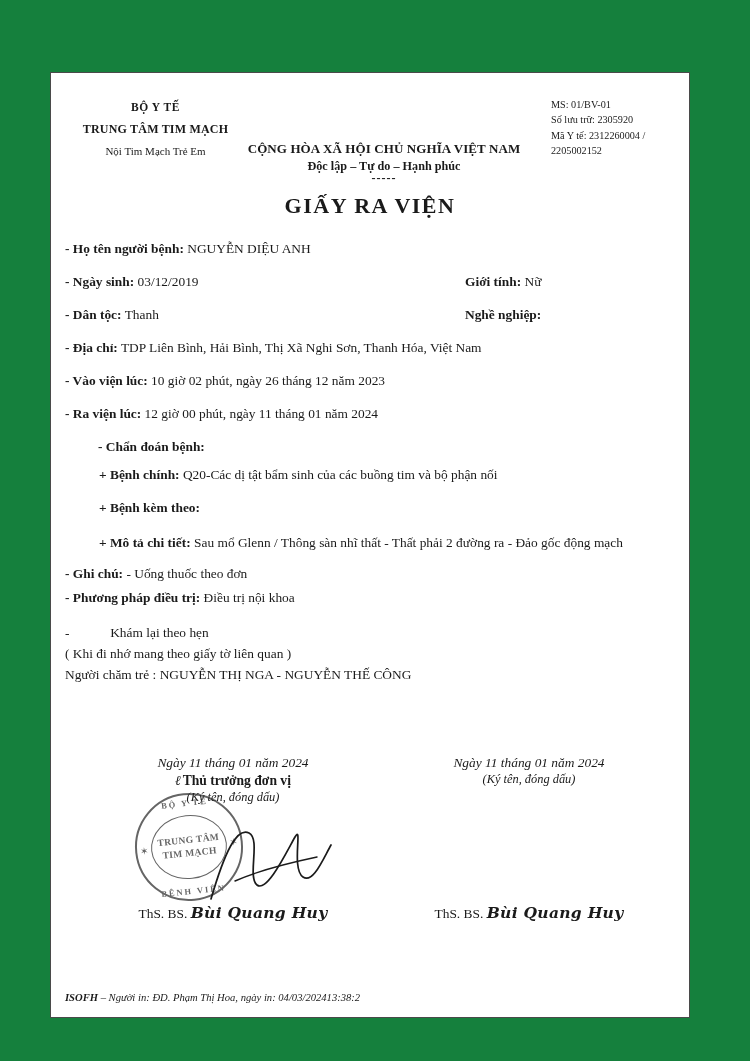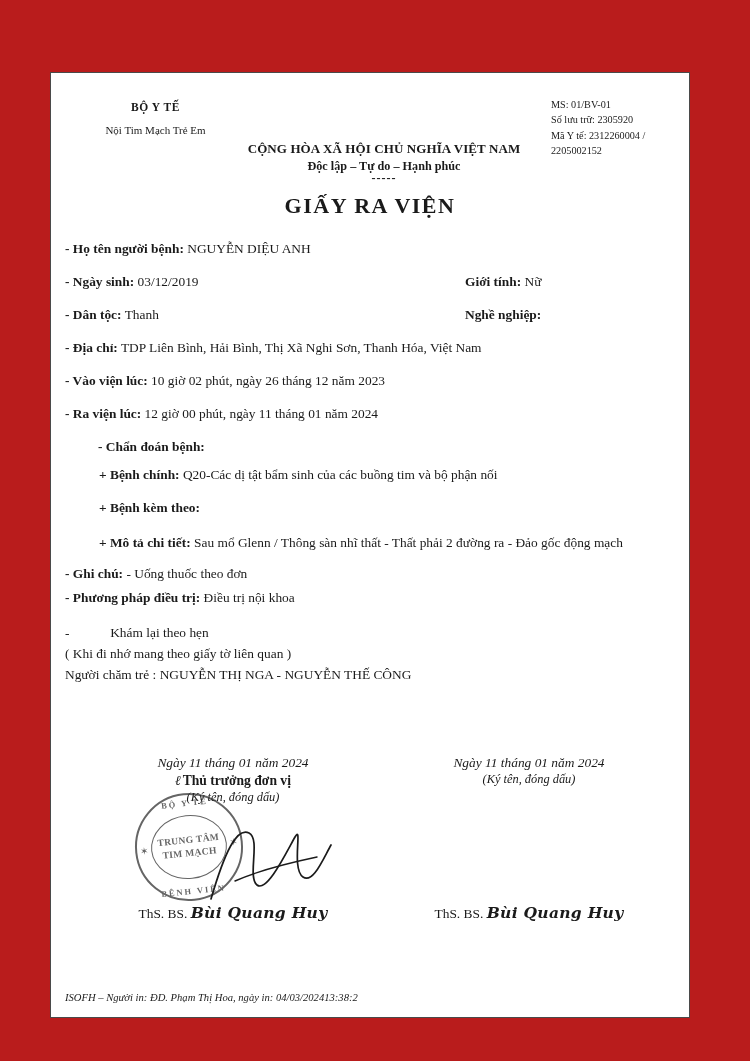--- a/index.html
+++ b/index.html
@@ -13,21 +13,21 @@
     position: relative;
     font-family: "Liberation Serif", "DejaVu Serif", serif;
     color: #1a1a1a;
     overflow: hidden;
   }
 
   
   #scan-page {
     position: absolute;
     inset: 0;
-    background: #b91c1c;
+    background: #15803d;
   }
   #doc-frame {
     position: absolute;
     left: 50px;
     top: 72px;
     width: 640px;
     height: 946px;
     border: 1.5px solid #4a4a4a;
     box-sizing: border-box;
     background: #ffffff;
@@ -301,33 +301,34 @@
 
   
   #footer {
     position: absolute;
     left: 14px;
     bottom: 14px;
     font-style: italic;
     font-size: 10.6px;
     white-space: nowrap;
   }
-  #footer .isofh { font-weight: normal; }
+  #footer .isofh { font-weight: bold; }
 </style>
 </head>
 <body>
 
 <div id="scan-page">
   <div id="doc-frame">
     <div class="inner">
 
       <div id="header-row">
 
         <div id="org-block">
           <div class="org-ministry">BỘ Y TẾ</div>
+          <div class="org-center">TRUNG TÂM TIM MẠCH</div>
           <div class="org-dept">Nội Tim Mạch Trẻ Em</div>
         </div>
 
         <div id="national-block">
           <div class="nat-title">CỘNG HÒA XÃ HỘI CHỦ NGHĨA VIỆT NAM</div>
           <div class="nat-motto">Độc lập – Tự do – Hạnh phúc</div>
           <div class="nat-rule">-----</div>
         </div>
 
         <div id="meta-block">

